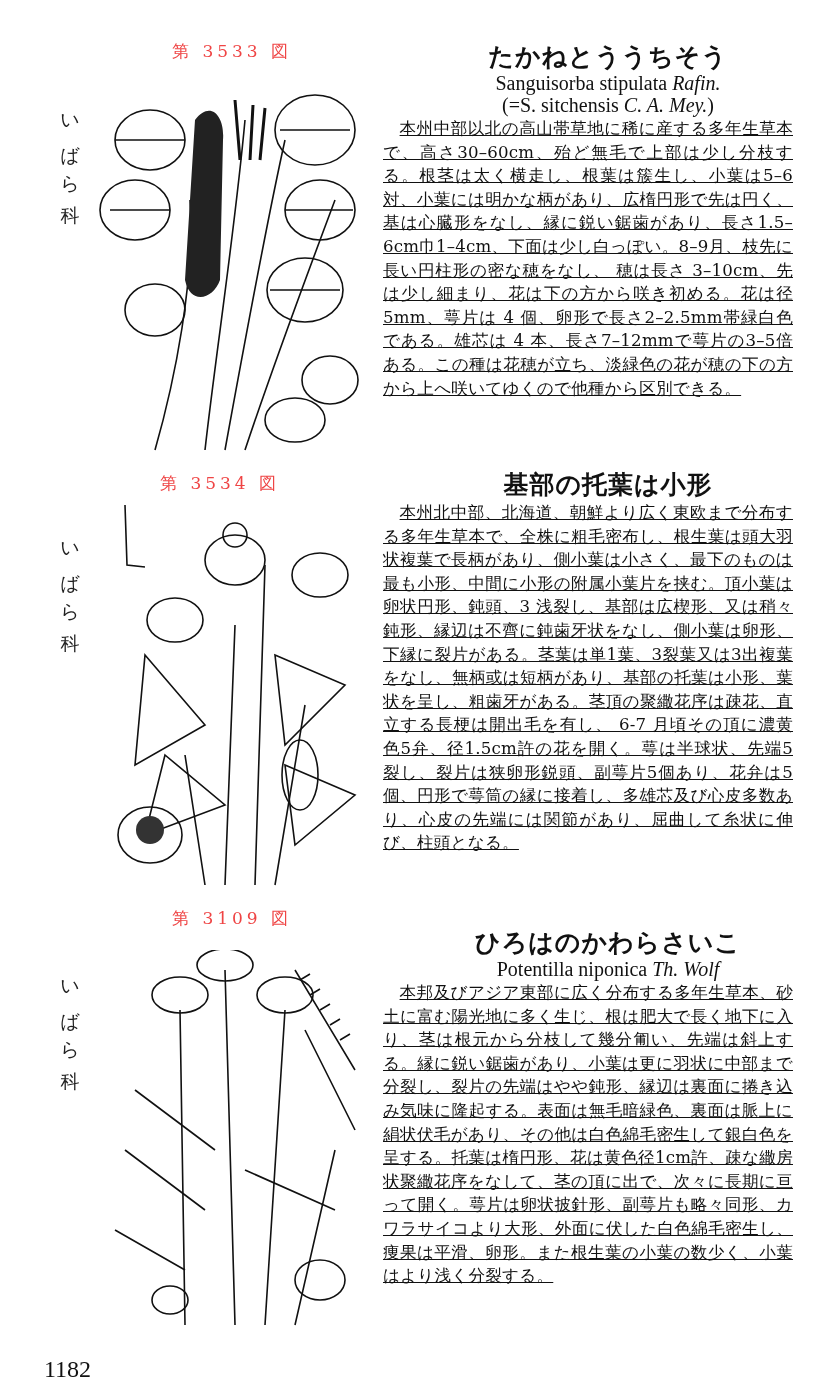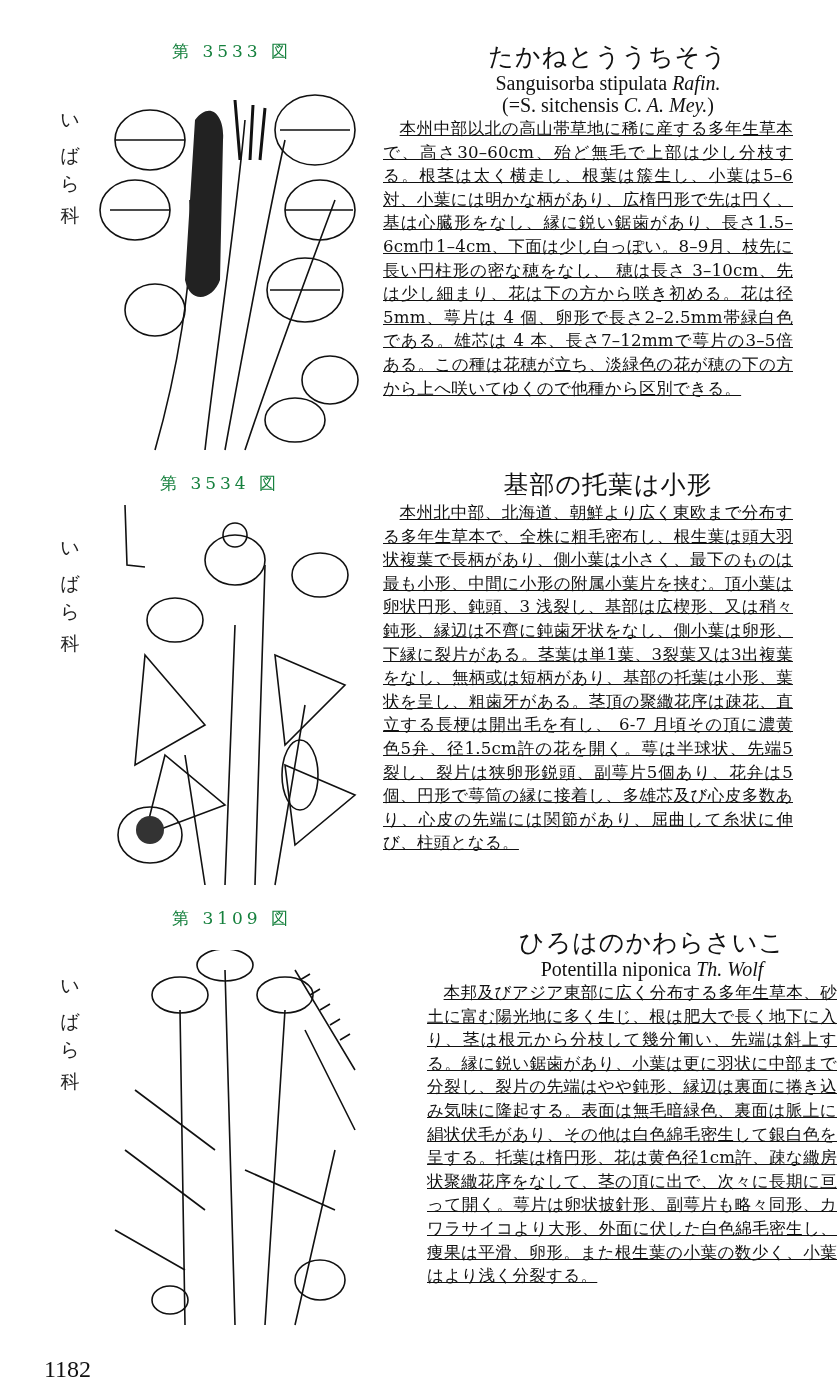--- a/index.html
+++ b/index.html
@@ -1,23 +1,23 @@
 <!DOCTYPE html>
 <html><head>
 <meta charset="utf-8">
 <style>
   html, body { margin: 0; padding: 0; background: #ffffff; }
   body { width: 840px; height: 1400px; position: relative; overflow: hidden;
          font-family: "DejaVu Serif", "Liberation Serif", serif; color: #111; }
-  .fig-label { position: absolute; font-size: 17px; letter-spacing: 4px; color: #15803d; }
+  .fig-label { position: absolute; font-size: 17px; letter-spacing: 4px; color: #ef4444; }
   .family { position: absolute; width: 22px; font-size: 19px; line-height: 30px; text-align: center;
             writing-mode: vertical-rl; letter-spacing: 8px; color: #222; }
   .illus { position: absolute; }
   .entry { position: absolute; left: 383px; width: 410px; }
-  .jp-title { text-align: center; font-family: "DejaVu Sans", sans-serif; font-weight: normal;
+  .jp-title { text-align: center; font-family: "DejaVu Sans", sans-serif; font-weight: bold;
               font-size: 25px; line-height: 30px; letter-spacing: 1px; margin-left: 40px; }
   .sci { text-align: center; font-family: "Liberation Serif", serif; font-size: 20px; line-height: 22px; margin-left: 40px; }
   .sci i { }
   .desc { font-size: 16.6px; line-height: 23.6px; text-align: justify; text-indent: 1em;
           letter-spacing: 0.2px; margin-top: 1px; text-decoration: underline; }
   .page-num { position: absolute; left: 44px; top: 1356px; font-family: "Liberation Serif", serif;
               font-weight: normal; font-size: 24px; }
 </style>
 </head>
 <body>
@@ -84,21 +84,21 @@
     <path d="M90 375 L85 60 M140 375 L130 20 M170 375 L190 60 M200 375 L240 200"></path>
     <ellipse cx="85" cy="45" rx="28" ry="18"></ellipse>
       <ellipse cx="130" cy="15" rx="28" ry="16"></ellipse>
     <ellipse cx="190" cy="45" rx="28" ry="18"></ellipse>
     <path d="M200 20 L260 120 M210 80 L260 180 M40 140 L120 200 M30 200 L110 260 M150 220 L240 260 M20 280 L90 320"></path>
     <path d="M205 30 l10 -6 M215 45 l10 -6 M225 60 l10 -6 M235 75 l10 -6 M245 90 l10 -6"></path>
     <ellipse cx="225" cy="330" rx="25" ry="20"></ellipse>
       <ellipse cx="75" cy="350" rx="18" ry="14"></ellipse>
   </g>
 </svg>
-<div class="entry" style="top:928px;margin-left:44px;">
+<div class="entry" style="top:928px;">
   <div class="jp-title">ひろはのかわらさいこ</div>
   <div class="sci">
     <span>Potentilla niponica</span>
     <i>Th. Wolf</i>
   </div>
   <div class="desc">本邦及びアジア東部に広く分布する多年生草本、砂土に富む陽光地に多く生じ、根は肥大で長く地下に入り、茎は根元から分枝して幾分匍い、先端は斜上する。縁に鋭い鋸歯があり、小葉は更に羽状に中部まで分裂し、裂片の先端はやや鈍形、縁辺は裏面に捲き込み気味に隆起する。表面は無毛暗緑色、裏面は脈上に絹状伏毛があり、その他は白色綿毛密生して銀白色を呈する。托葉は楕円形、花は黄色径1cm許、疎な繖房状聚繖花序をなして、茎の頂に出で、次々に長期に亘って開く。萼片は卵状披針形、副萼片も略々同形、カワラサイコより大形、外面に伏した白色綿毛密生し、痩果は平滑、卵形。また根生葉の小葉の数少く、小葉はより浅く分裂する。</div>
 </div>
 
 <div class="page-num">1182</div>
 

